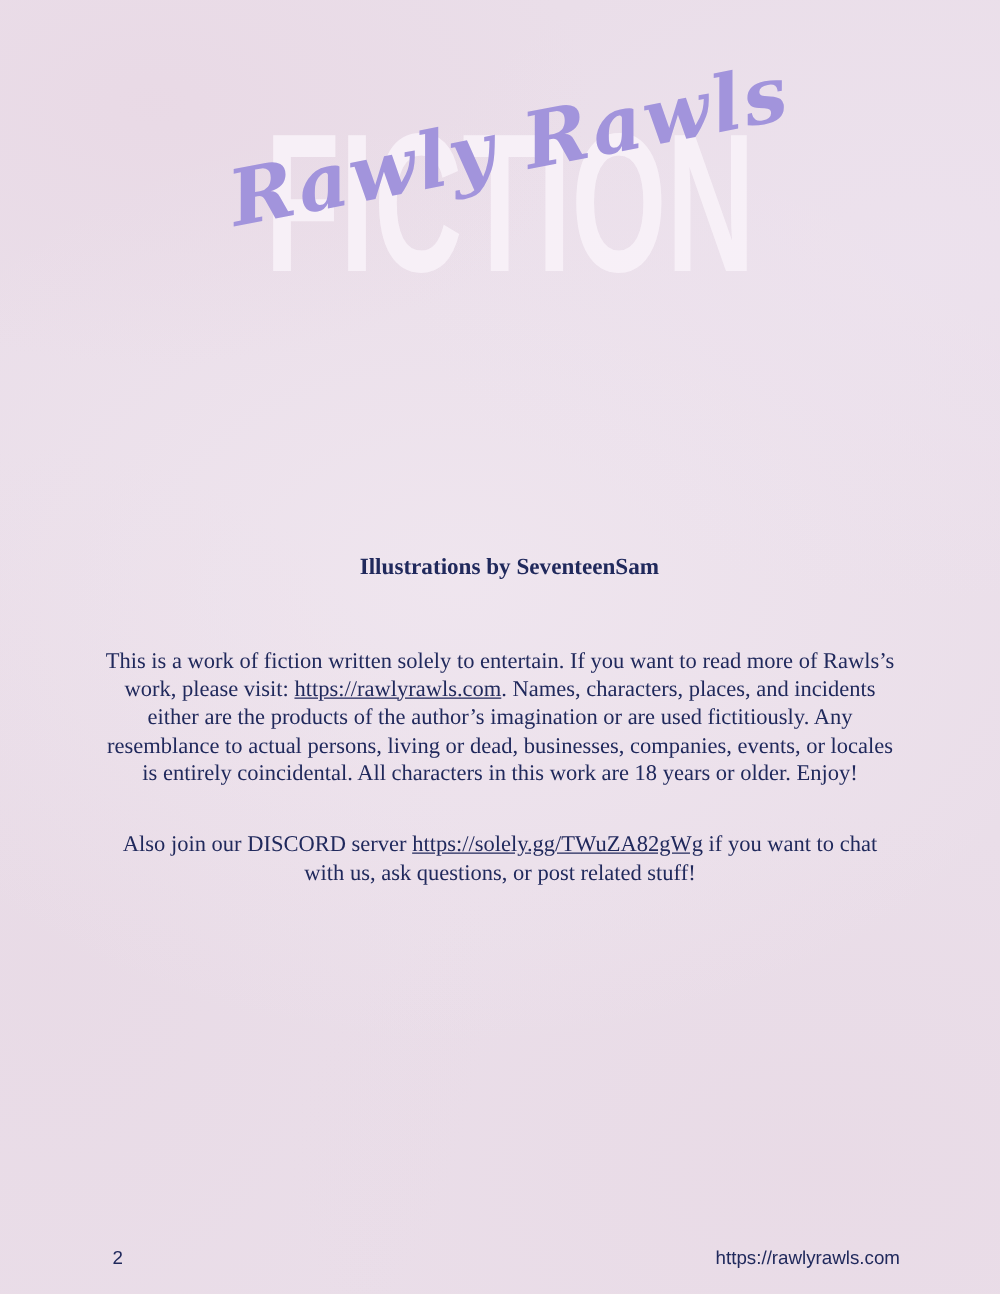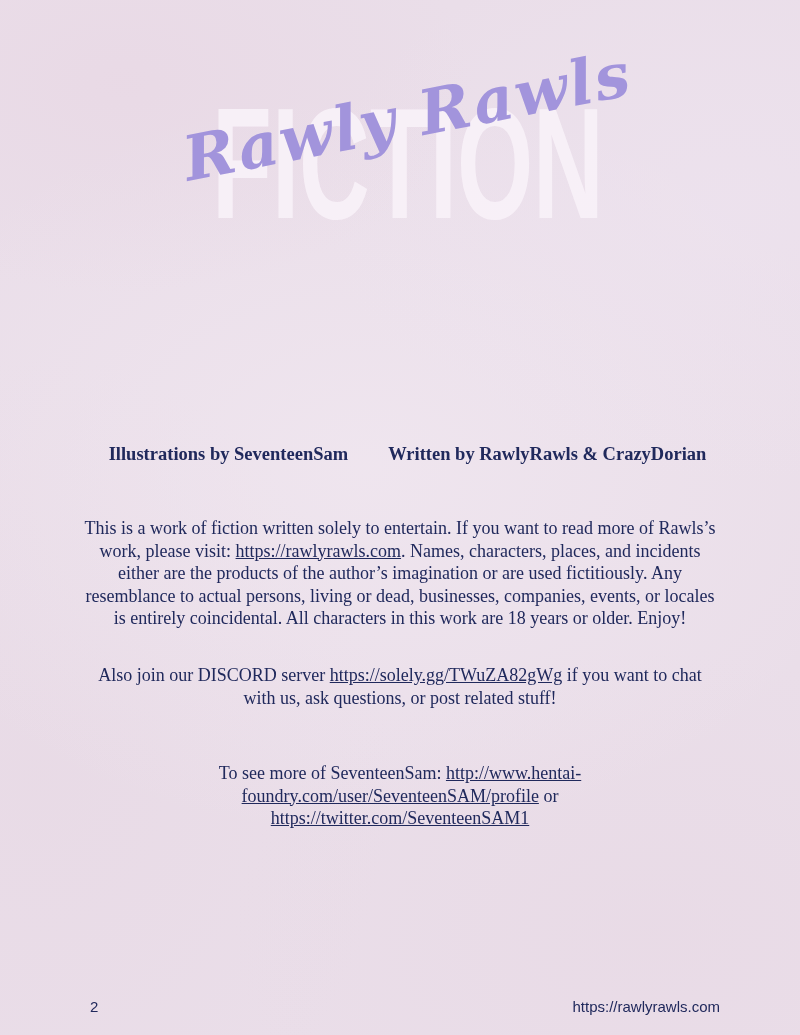--- a/index.html
+++ b/index.html
@@ -94,25 +94,23 @@
 <div class="page">
 
   <div class="logo">
     <div class="fiction">FICTION</div>
     <div class="script">Rawly Rawls</div>
   </div>
 
 
   <div class="credits">
     <span>Illustrations by SeventeenSam</span>
-    <span>Written by RawlyRawls &amp; CrazyDorian</span>
   </div>
 
   <p class="para disclaimer"><span>This is a work of fiction written solely to entertain. If you want to read more of Rawls’s work, please visit: </span><a class="link">https://rawlyrawls.com</a><span>. Names, characters, places, and incidents either are the products of the author’s imagination or are used fictitiously. Any resemblance to actual persons, living or dead, businesses, companies, events, or locales is entirely coincidental. All characters in this work are 18 years or older. Enjoy!</span></p>
 
   <p class="para discord"><span>Also join our DISCORD server </span><a class="link">https://solely.gg/TWuZA82gWg</a><span> if you want to chat with us, ask questions, or post related stuff!</span></p>
 
-  <p class="para more"><span>To see more of SeventeenSam: </span><a class="link">http://www.hentai-foundry.com/user/SeventeenSAM/profile</a><span> or </span><a class="link">https://twitter.com/SeventeenSAM1</a></p>
 
   <span class="page-num">2</span>
   <span class="site-url">https://rawlyrawls.com</span>
 
 </div>
 
 </body></html>

